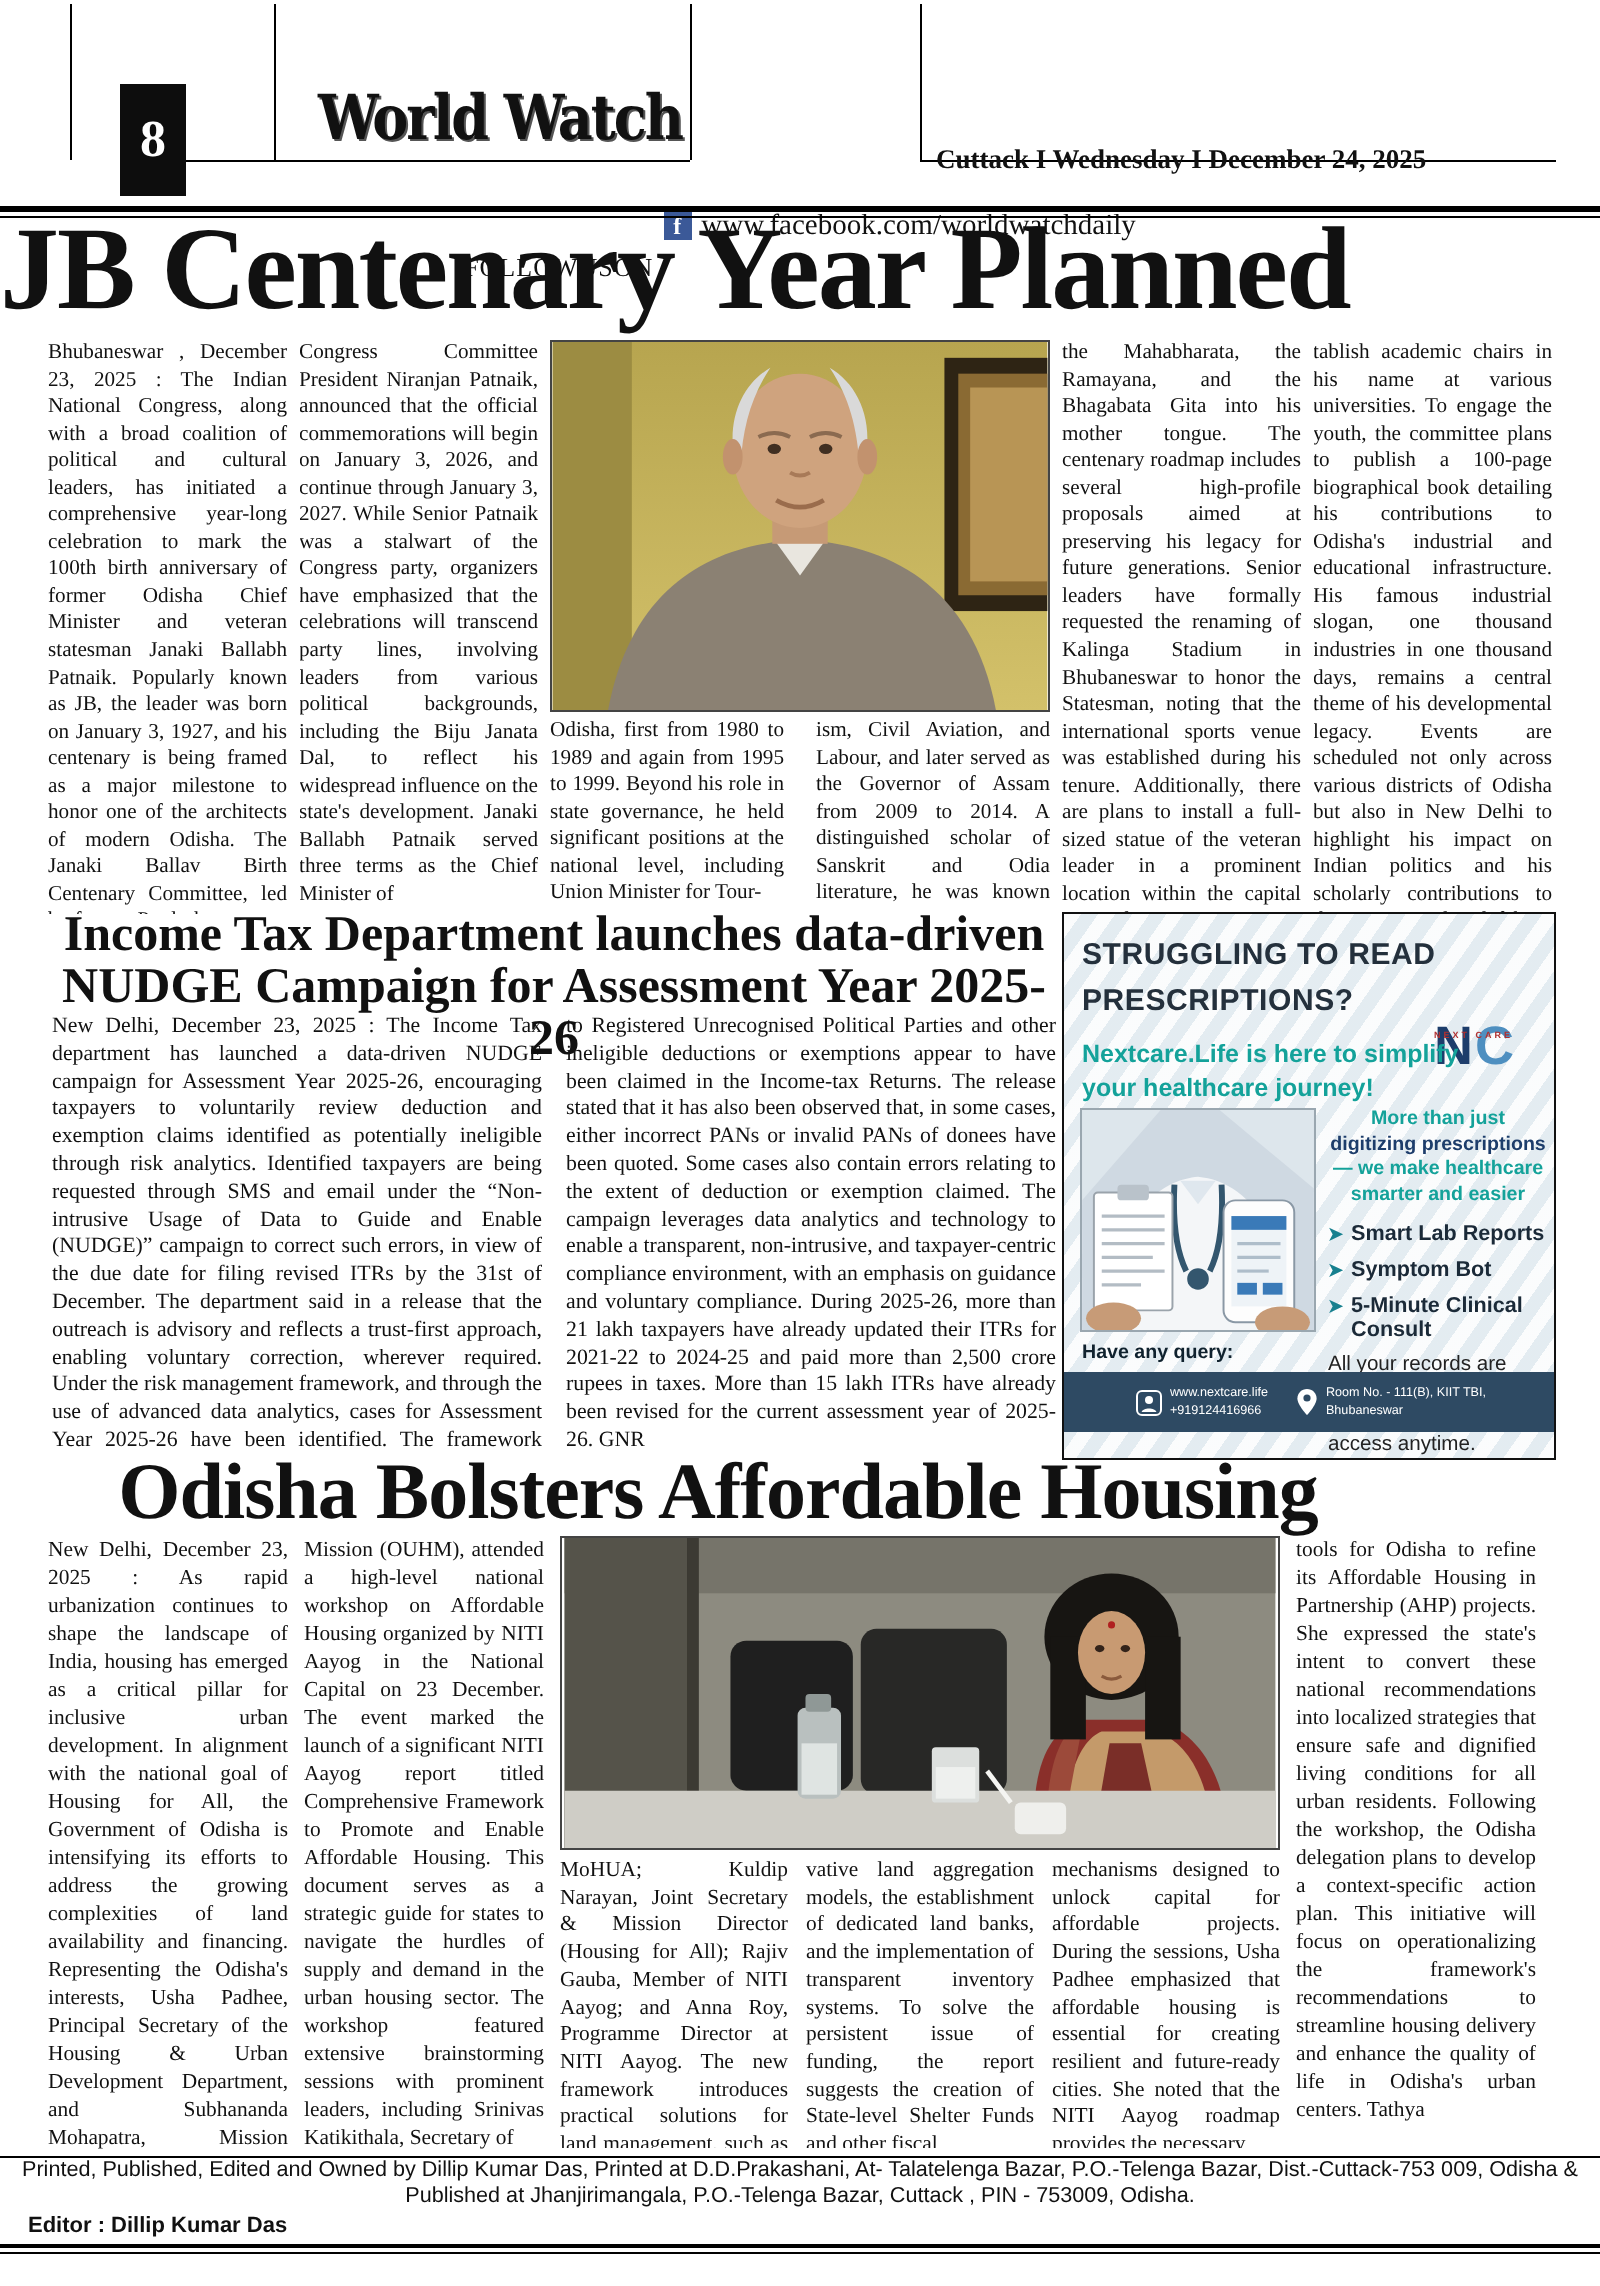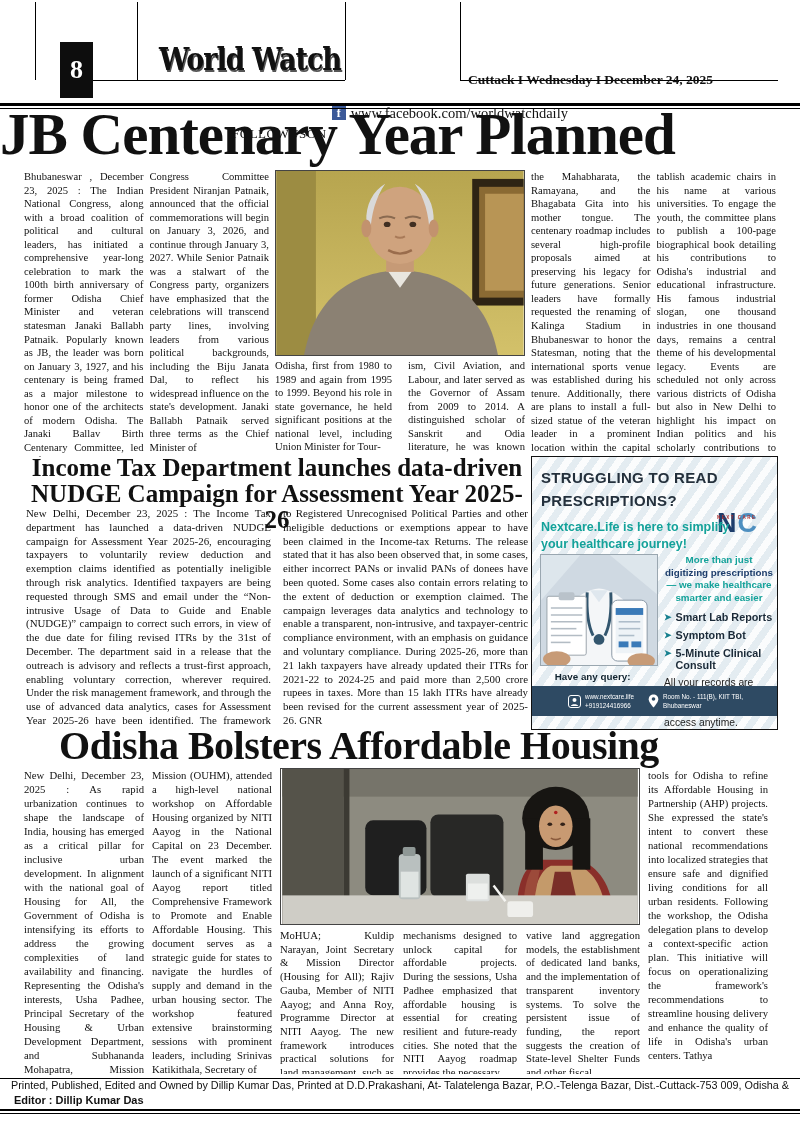--- a/index.html
+++ b/index.html
@@ -64,21 +64,21 @@
       color:#14a29a; line-height:1.35; }
   .ad-photo { position:absolute; left:8px; top:97px; width:118px; height:112px; border:1px solid #9aa7b0; display:block; }
   .ad-right { position:absolute; left:132px; top:97px; width:110px; }
   .ad-pitch { text-align:center; font-size:9.8px; font-weight:bold; line-height:1.3; }
   .ad-pitch .t1, .ad-pitch .t3 { color:#14a29a; }
   .ad-pitch .t2 { color:#1d3d6b;text-align:center; }
   .ad-bullets { margin-top:6px; list-style:none; }
   .ad-bullets li { font-size:10.8px; font-weight:bold; color:#1b2a38; margin-bottom:5px; display:flex; gap:4px; }
   .ad-bullets .arrow { color:#17808f; font-size:9px; line-height:13px; }
   .ad-assure { margin-top:4px; font-size:10.3px; color:#222; line-height:1.3; }
-  .ad-query { position:absolute; left:9px; top:212px; font-size:9.8px; font-weight:bold; color:#10222e; line-height:1.6;text-align:center; }
+  .ad-query { position:absolute; left:9px; top:212px; font-size:9.8px; font-weight:bold; color:#10222e; line-height:1.6; }
   .ad-bar { position:absolute; left:0; bottom:13px; width:247px; height:30px; background:#2e4a63; color:#fff;
       display:flex; align-items:center; justify-content:center; gap:14px; }
   .ad-bar .item { display:flex; align-items:center; gap:4px; }
   .ad-bar .txt { font-size:6.3px; line-height:1.5; }
 
   
   .article-3 { position:absolute; top:768px; left:24px; width:754px; display:flex; gap:8px; }
   .a3-col { width:120px; height:308px; font-size:10.7px; line-height:14px; }
   .a3-mid { width:360px; }
   .a3-photo { width:360px; height:157px; border:1px solid #444; display:block; }
@@ -296,29 +296,30 @@
         <rect x="118" y="86" width="22" height="46" rx="4" fill="#b9c0bf"></rect>
         <rect x="122" y="79" width="13" height="9" rx="2" fill="#8f9896"></rect>
         <rect x="120" y="104" width="18" height="26" fill="#dfe4e2"></rect>
         <rect x="186" y="106" width="24" height="28" rx="2" fill="#dcdfdd"></rect>
         <rect x="188" y="116" width="20" height="16" fill="#eef0ee"></rect>
         <rect x="228" y="134" width="26" height="16" rx="3" fill="#efefec"></rect>
         <line x1="214" y1="118" x2="226" y2="134" stroke="#f5f5f2" stroke-width="2.4"></line>
       </svg>
       <div class="a3-cap-row">
         <div class="news-col a3-cap-col">MoHUA; Kuldip Narayan, Joint Secretary &amp; Mission Director (Housing for All); Rajiv Gauba, Member of NITI Aayog; and Anna Roy, Programme Director at NITI Aayog. The new framework introduces practical solutions for land management, such as inno-</div>
+        <div class="news-col a3-cap-col">vative land aggregation models, the establishment of dedicated land banks, and the implementation of transparent inventory systems. To solve the persistent issue of funding, the report suggests the creation of State-level Shelter Funds and other fiscal</div>
         <div class="news-col a3-cap-col">mechanisms designed to unlock capital for affordable projects. During the sessions, Usha Padhee emphasized that affordable housing is essential for creating resilient and future-ready cities. She noted that the NITI Aayog roadmap provides the necessary</div>
-        <div class="news-col a3-cap-col">vative land aggregation models, the establishment of dedicated land banks, and the implementation of transparent inventory systems. To solve the persistent issue of funding, the report suggests the creation of State-level Shelter Funds and other fiscal</div>
       </div>
     </div>
     <div class="news-col a3-col">tools for Odisha to refine its Affordable Housing in Partnership (AHP) projects. She expressed the state's intent to convert these national recommendations into localized strategies that ensure safe and dignified living conditions for all urban residents. Following the workshop, the Odisha delegation plans to develop a context-specific action plan. This initiative will focus on operationalizing the framework's recommendations to streamline housing delivery and enhance the quality of life in Odisha's urban centers. Tathya</div>
   </div>
 
   <div class="footer">
     <div class="footer-topline"></div>
     <div class="l1">Printed, Published, Edited and Owned by Dillip Kumar Das, Printed at D.D.Prakashani, At- Talatelenga Bazar, P.O.-Telenga Bazar, Dist.-Cuttack-753 009, Odisha &amp;</div>
+    <div class="l2">Published at Jhanjirimangala, P.O.-Telenga Bazar, Cuttack , PIN - 753009, Odisha.</div>
     <div class="l3-row">
       <span class="editor">Editor : Dillip Kumar Das</span>
     </div>
     <div class="bottom-rule"></div>
   </div>
 
 </div>
 
 </body></html>

